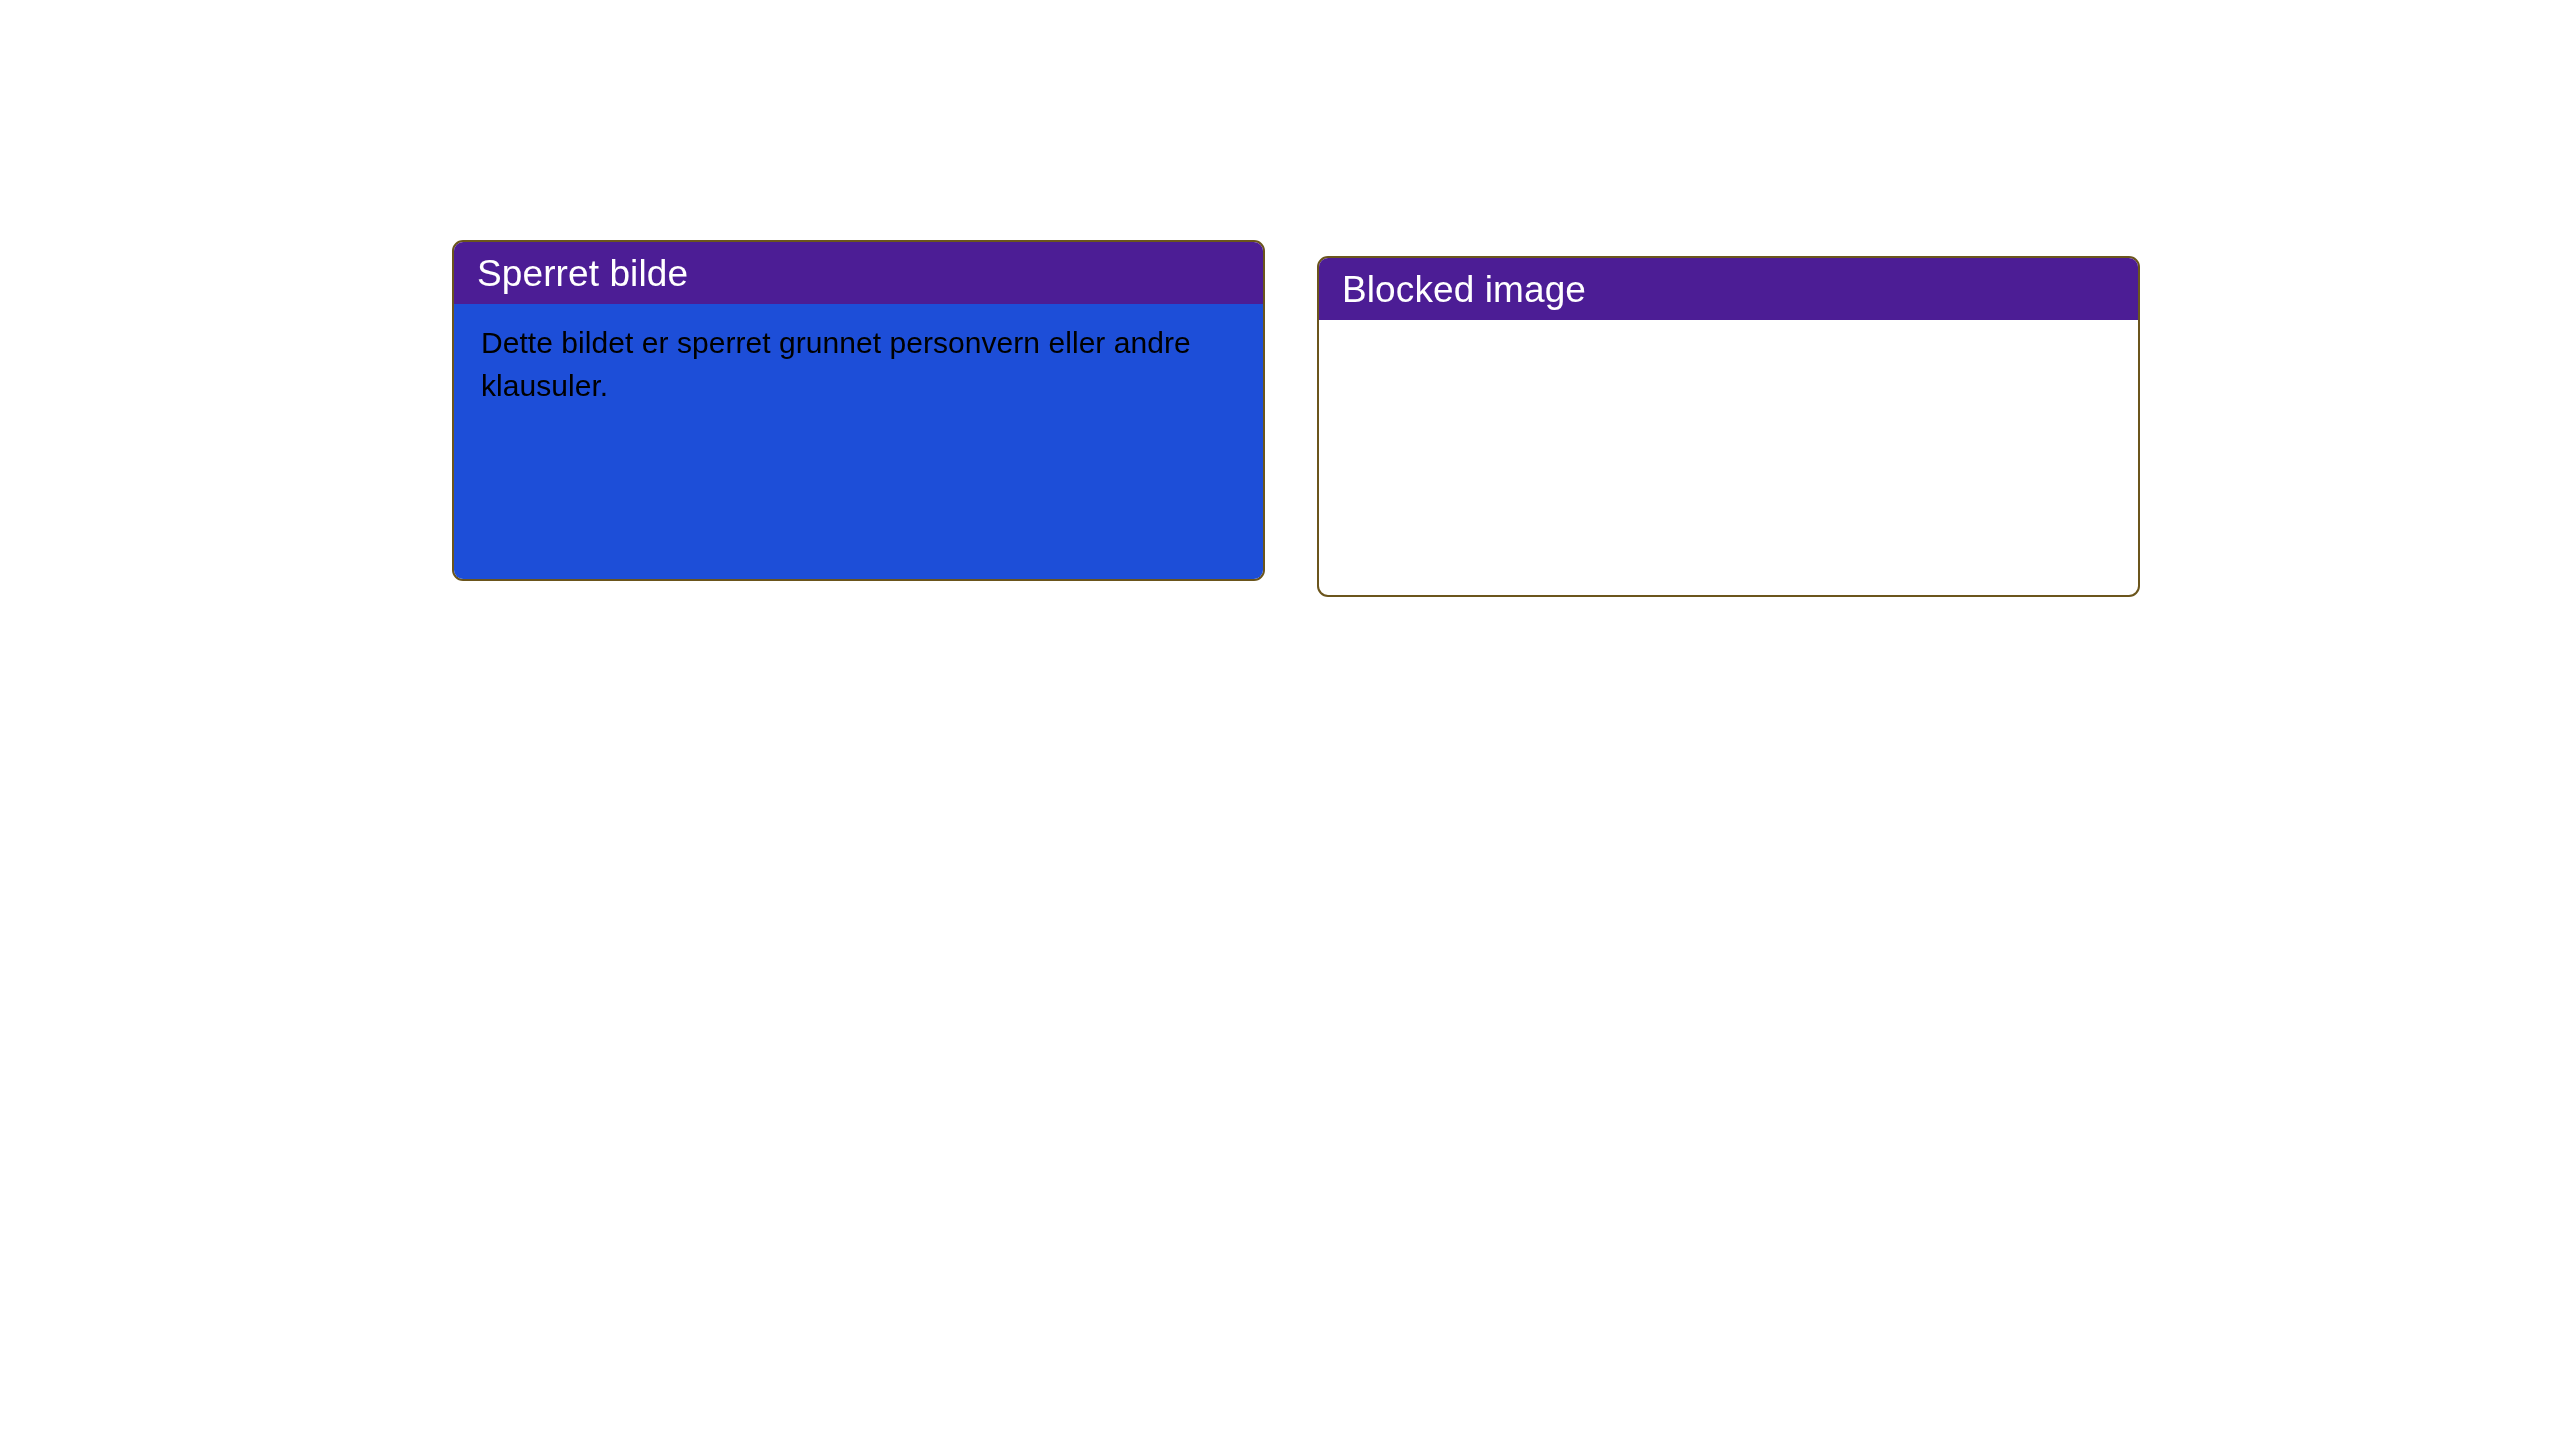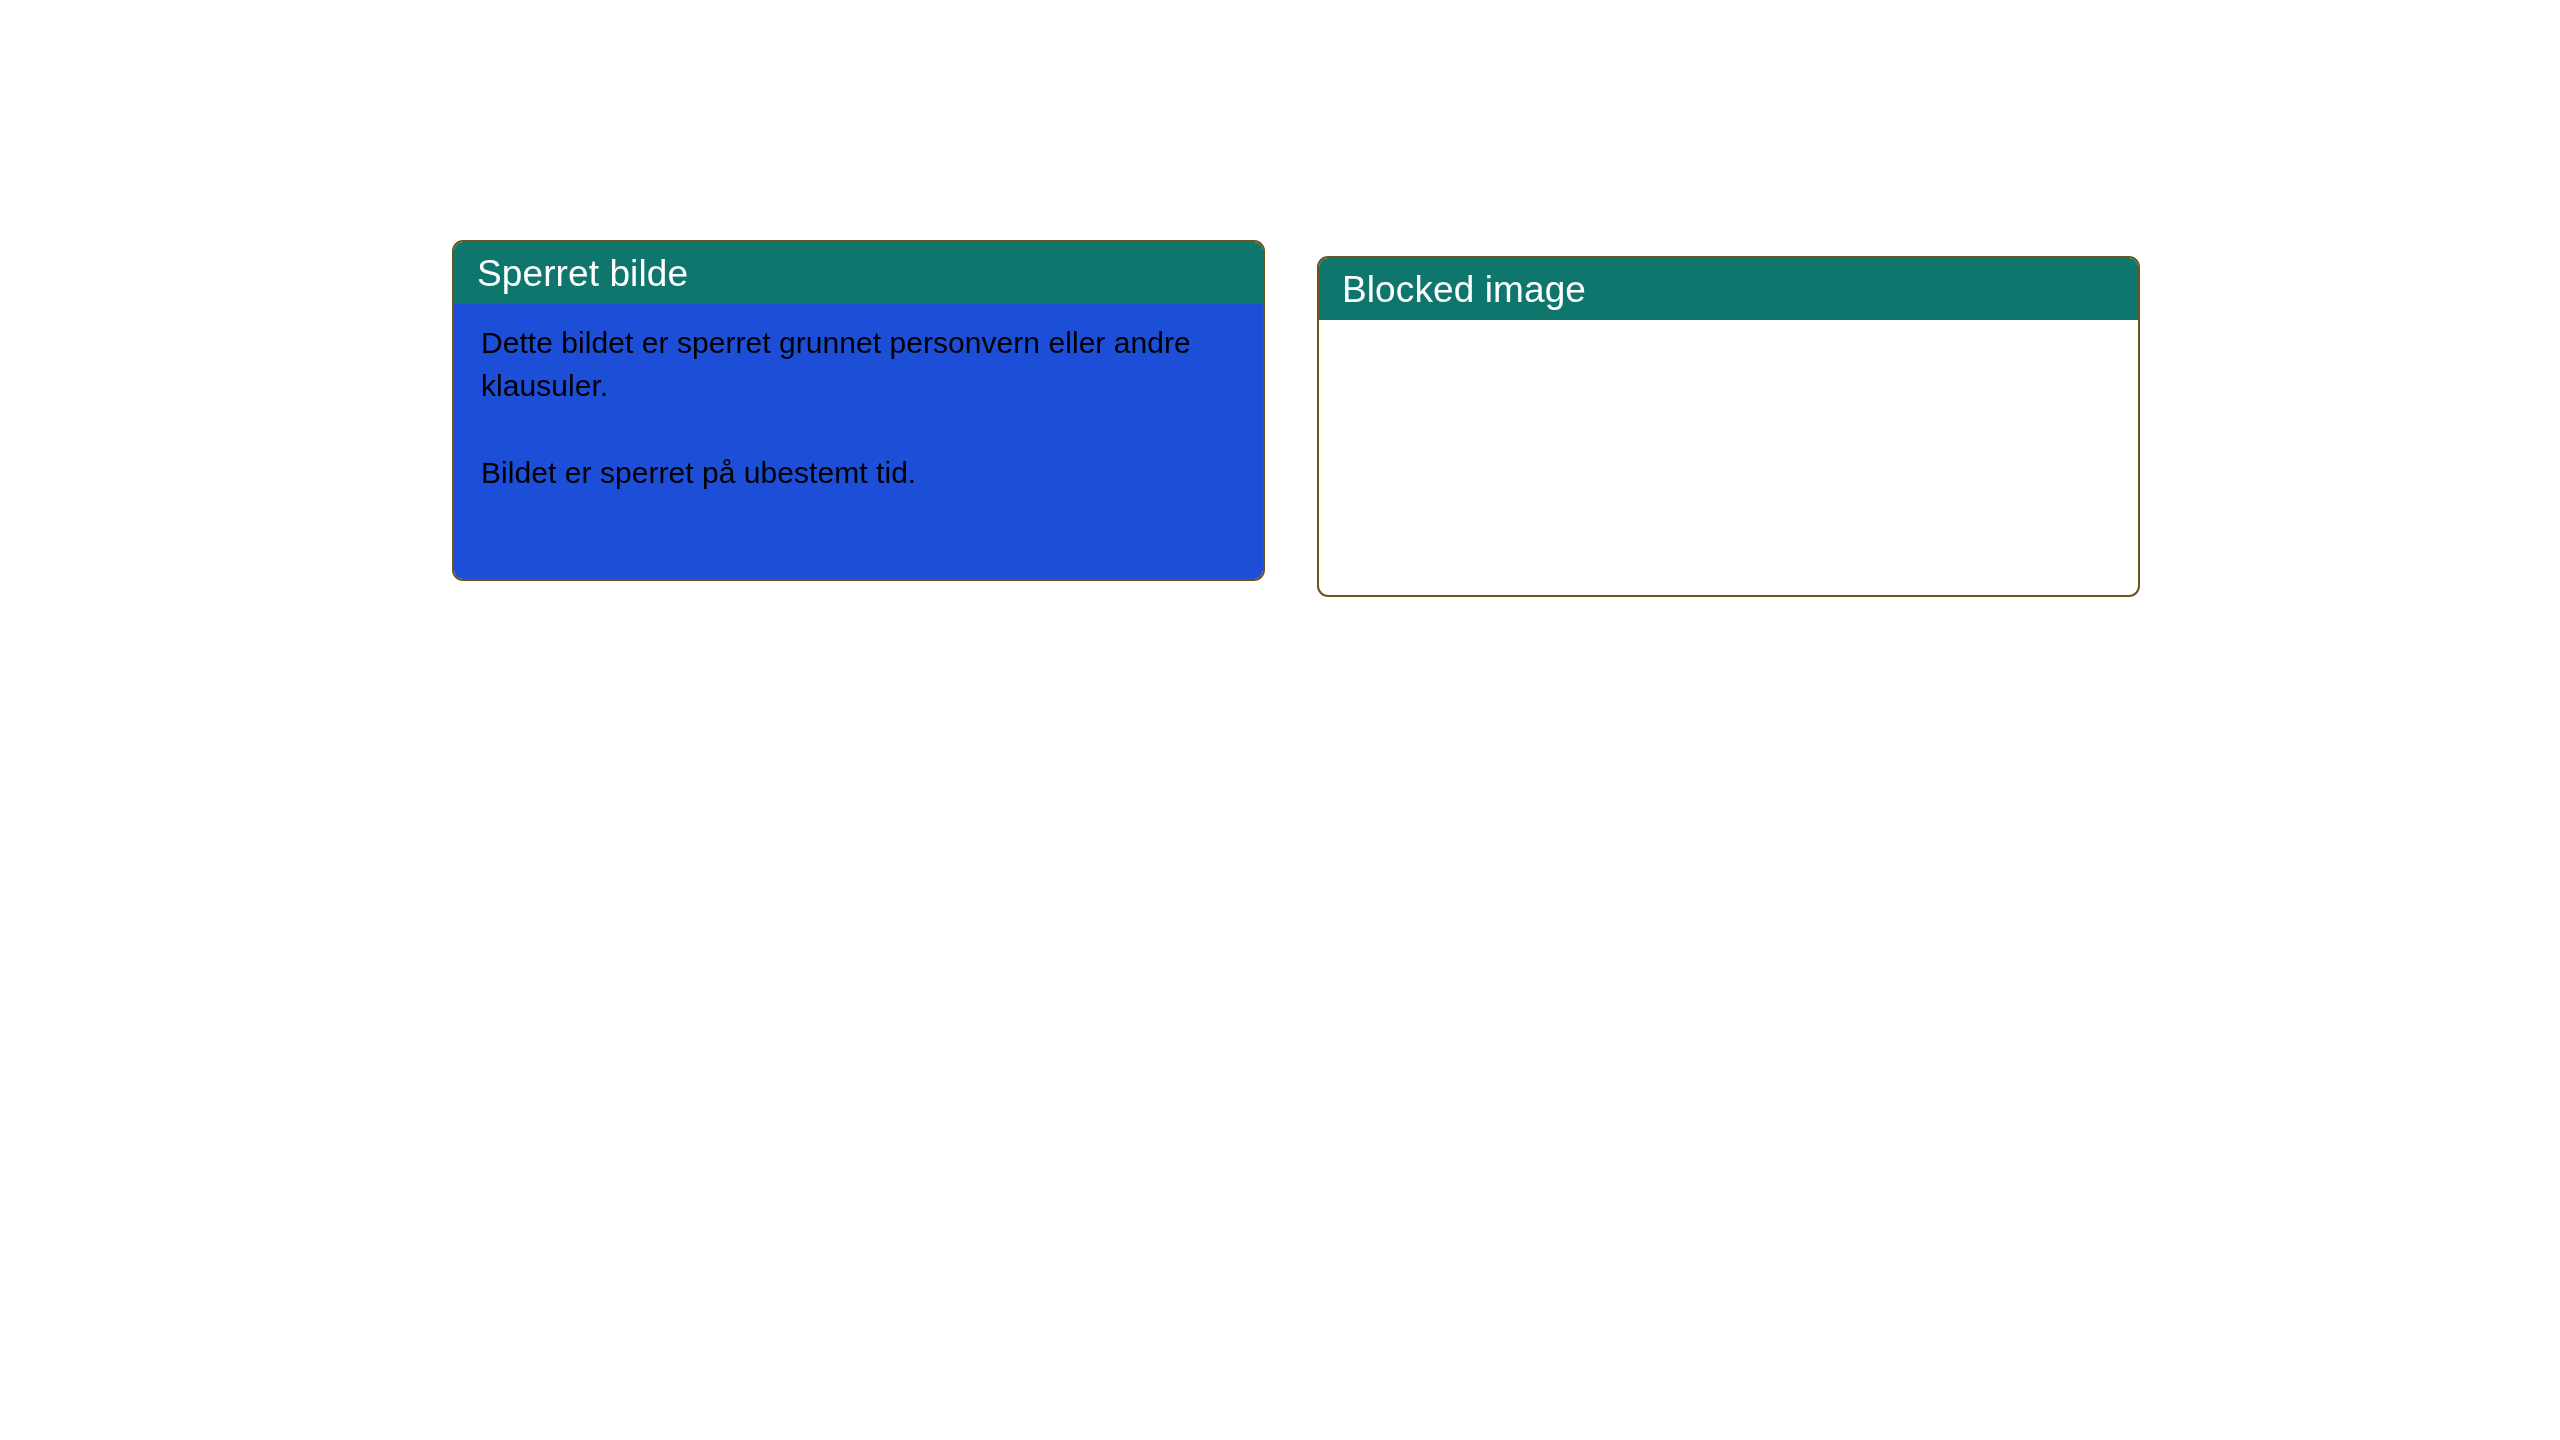--- a/index.html
+++ b/index.html
@@ -26,21 +26,21 @@
     position: absolute;
     box-sizing: border-box;
     background: #ffffff;
     border: 2px solid #6b551c;
     border-radius: 11px;
     overflow: hidden;
   }
 
   .card-header {
     box-sizing: border-box;
-    background: #0f766e;
+    background: #4c1d95;
     height: 62px;
     display: flex;
     align-items: center;
     padding: 0 0 0 23px;
   }
 
   .card-title {
     color: #ffffff;
     font-size: 37px;
     font-weight: 400;
@@ -92,21 +92,20 @@
 <body>
 
 <div class="canvas">
 
   <section class="card" id="card-blocked-no">
     <div class="card-header">
       <span class="card-title">Sperret bilde</span>
     </div>
     <div class="card-body">
       <p class="card-paragraph">Dette bildet er sperret grunnet personvern eller andre klausuler.</p>
-      <p class="card-paragraph">Bildet er sperret på ubestemt tid.</p>
     </div>
   </section>
 
   <section class="card" id="card-blocked-en">
     <div class="card-header">
       <span class="card-title">Blocked image</span>
     </div>
   </section>
 
 </div>

